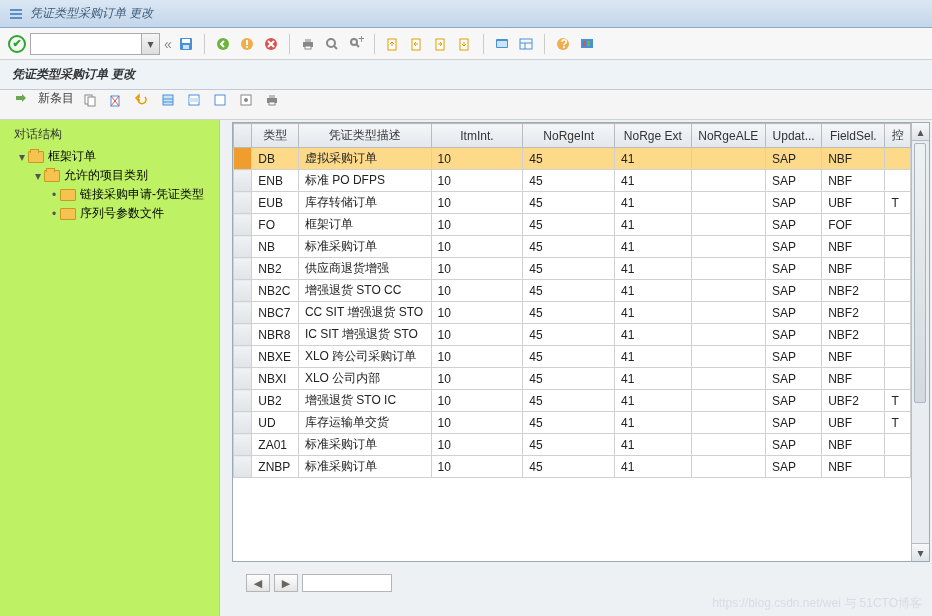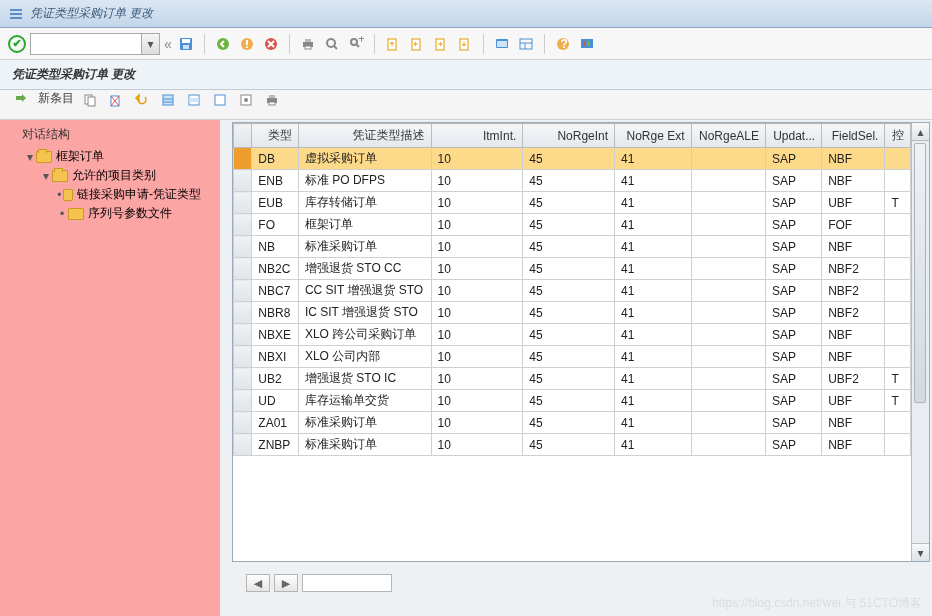--- a/index.html
+++ b/index.html
@@ -16,35 +16,35 @@
 .tb-sep { width: 1px; height: 20px; background: #ccc; margin: 0 4px; }
 .tb-icon { width: 20px; height: 20px; display: inline-flex; align-items: center; justify-content: center; cursor: pointer; border-radius: 2px; }
 .chev { color: #888; font-size: 14px; }
 
 .subheader { height: 30px; background: #eef3f7; border-bottom: 1px solid #c0cad4; display: flex; align-items: center; padding: 0 12px; font-style: italic; font-weight: bold; color: #333; font-size: 15px; }
 
 .apptoolbar { height: 30px; background: #f5f5f5; border-bottom: 1px solid #d0d0d0; display: flex; align-items: flex-start; padding: 0 10px; gap: 6px; }
 .apptoolbar .lbl { color: #444; margin-left: 2px; }
 
 .main { display: flex; height: calc(616px - 28px - 32px - 30px - 30px); }
-.sidebar { width: 220px; border-right: 1px solid #c0c0c0; background: #fca5a5; padding: 4px 18px; overflow: hidden; }
+.sidebar { width: 220px; border-right: 1px solid #c0c0c0; background: #bef264; padding: 4px 10px; overflow: hidden; }
 .sidehead { font-weight: normal; color: #333; padding: 2px 4px; }
 .tree { margin-top: 2px; }
 .tree-item { display: flex; align-items: center; padding: 1px 0; white-space: nowrap; }
 .tree-toggle { width: 12px; color: #555; text-align: center; }
 .folder { width: 16px; height: 12px; background: #f6c351; border: 1px solid #c99a20; border-radius: 1px; margin-right: 4px; position: relative; }
 .folder.open::before { content: ''; position: absolute; top: -3px; left: 1px; width: 7px; height: 3px; background: #f6c351; border: 1px solid #c99a20; border-bottom: none; }
 .tree .lvl1 { margin-left: 6px; }
 .tree .lvl2 { margin-left: 22px; }
 .tree .lvl3 { margin-left: 38px; }
 
 .content { flex: 1; background: #eef1f3; padding: 2px 2px 2px 12px; position: relative; }
 .grid-wrap { border: 1px solid #9aaab8; background: #fff; height: 440px; position: relative; display: flex; }
 .grid-table { border-collapse: collapse; width: 100%; }
-.grid-table th { background: linear-gradient(#f4f6f8,#e3e8ed); border: 1px solid #bbb; padding: 3px 6px; text-align: right; font-weight: normal; color: #333; height: 22px; }
+.grid-table th { background: linear-gradient(#f4f6f8,#e3e8ed); border: 1px solid #bbb; padding: 3px 6px; text-align: center; font-weight: normal; color: #333; height: 22px; }
 .grid-table td { border: 1px solid #d0d0d0; padding: 2px 6px; background: #fff; color: #222; height: 21px; }
 .grid-table tr.selected td { background: #fdd98a; }
 .grid-table tr.selected td.rowhead { background: #ef9e2e; }
 .grid-table td.rowhead, .grid-table th.rowhead { background: linear-gradient(#f0f2f4,#e0e4e8); width: 18px; }
 .highlight { outline: 2px solid #e03030; outline-offset: -1px; }
 
 .vscroll { width: 18px; background: #e9edf1; border-left: 1px solid #bbb; position: relative; }
 .vscroll .up, .vscroll .down { height: 18px; background: linear-gradient(#f7f8fa,#dfe3e7); border-bottom: 1px solid #bbb; text-align: center; line-height: 18px; color: #555; }
 .vscroll .down { position: absolute; bottom: 0; width: 100%; border-top: 1px solid #bbb; border-bottom: none; }
 .vscroll .thumb { position: absolute; top: 20px; left: 2px; width: 12px; height: 260px; background: linear-gradient(#eef1f4,#d3d9df); border: 1px solid #aab4bd; border-radius: 2px; }
@@ -343,20 +343,32 @@
                 <td>10</td>
                 <td>45</td>
                 <td>41</td>
                 <td></td>
                 <td>SAP</td>
                 <td>NBF</td>
                 <td></td>
               </tr>
               <tr>
                 <td class="rowhead"></td>
+                <td>NB2</td>
+                <td>供应商退货增强</td>
+                <td>10</td>
+                <td>45</td>
+                <td>41</td>
+                <td></td>
+                <td>SAP</td>
+                <td>NBF</td>
+                <td></td>
+              </tr>
+              <tr>
+                <td class="rowhead"></td>
                 <td>NB2C</td>
                 <td>增强退货 STO CC</td>
                 <td>10</td>
                 <td>45</td>
                 <td>41</td>
                 <td></td>
                 <td>SAP</td>
                 <td>NBF2</td>
                 <td></td>
               </tr>

